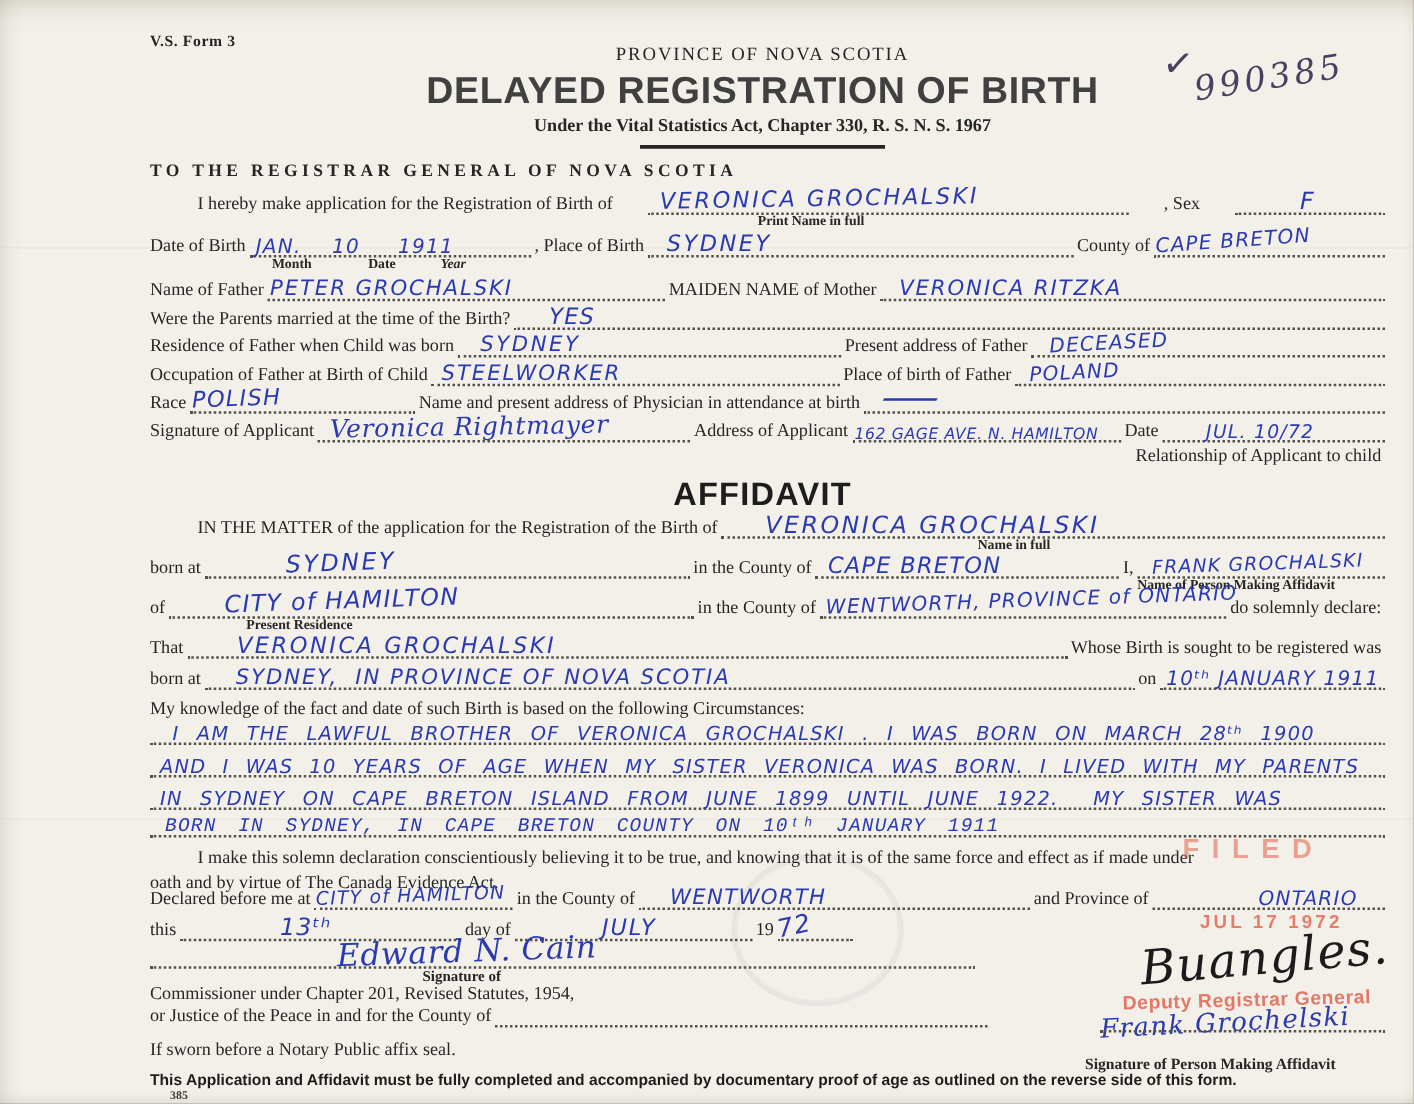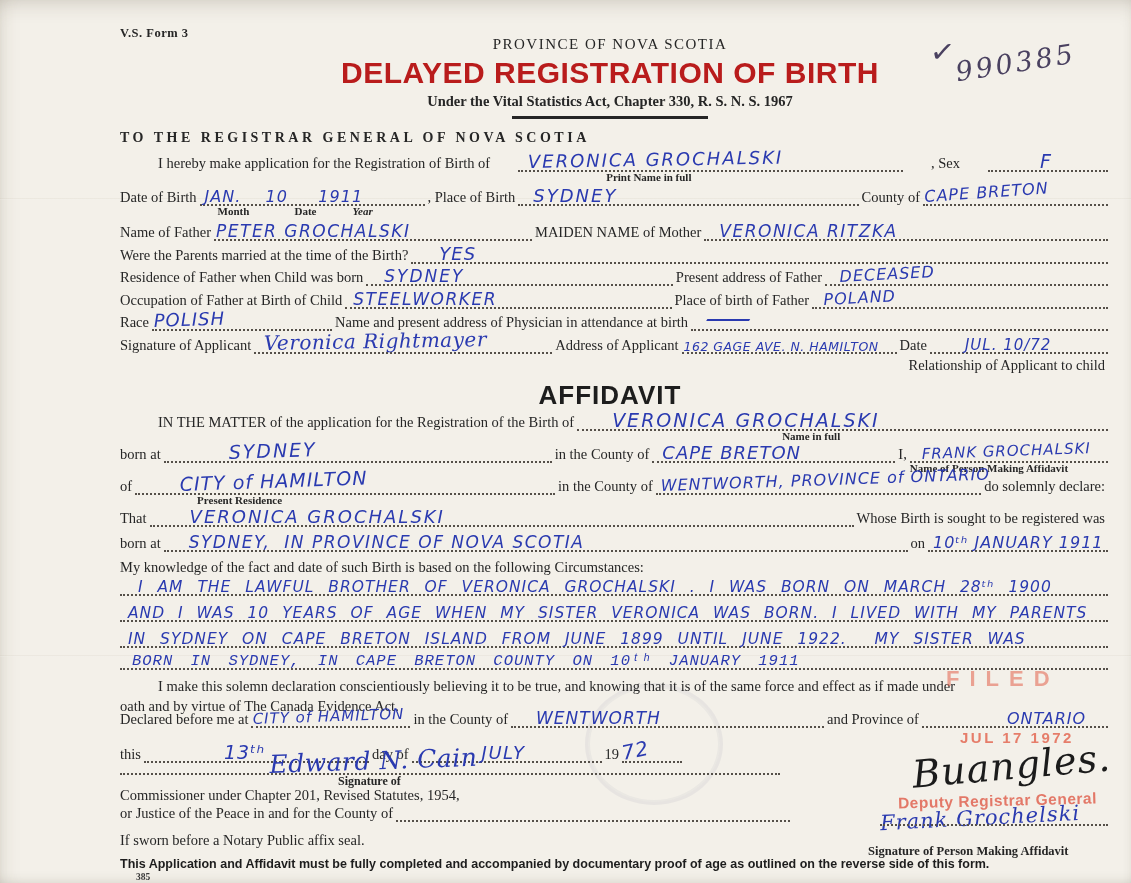--- a/index.html
+++ b/index.html
@@ -17,21 +17,21 @@
   .fill{position:relative;height:16px;border-bottom:2px dotted #555049;}
   .grow{flex:1 1 auto;}
   .hw{position:absolute;bottom:-1px;left:8px;line-height:1;white-space:pre;
       font-family:"DejaVu Sans",sans-serif;font-style:italic;font-weight:500;
       color:#2a3ab0;font-size:16px;letter-spacing:1px;transform-origin:left bottom;}
   .cur{font-family:"DejaVu Serif",serif;font-weight:400;letter-spacing:.5px;}
   .sub{position:absolute;top:calc(100% + 2px);left:0;line-height:1;white-space:nowrap;
        font-family:"Liberation Serif",serif;font-weight:bold;font-size:11px;color:#262626;}
   .hdr{position:absolute;left:300px;top:36px;width:620px;text-align:center;}
   .province{font-weight:normal;font-size:15px;letter-spacing:1.5px;}
-  .title{font-family:"Liberation Sans",sans-serif;font-weight:bold;font-size:30px;letter-spacing:.5px;line-height:1.15;margin-top:3px;color:#b91c1c;}
+  .title{font-family:"Liberation Sans",sans-serif;font-weight:bold;font-size:30px;letter-spacing:.5px;line-height:1.15;margin-top:3px;color:#404040;}
   .subtitle{font-weight:bold;font-size:14.5px;margin-top:2px;}
   .rule{width:196px;height:3px;background:#252525;margin:6px auto 0;}
   .formno{position:absolute;left:120px;top:26px;font-weight:bold;font-size:12.5px;letter-spacing:.5px;}
   .regnum{position:absolute;left:955px;top:47px;transform:rotate(-9deg);
       font-family:"DejaVu Serif",serif;font-style:italic;font-size:27px;color:#4a4160;letter-spacing:3px;}
   .check{position:absolute;left:930px;top:34px;font-size:30px;color:#4a4160;transform:rotate(6deg);font-family:"DejaVu Sans",sans-serif;}
   .addressee{position:absolute;left:120px;top:130px;font-weight:600;font-size:14px;letter-spacing:3.5px;}
   .affTitle{position:absolute;left:350px;top:380px;width:520px;text-align:center;
       font-family:"Liberation Sans",sans-serif;font-weight:bold;font-size:26px;letter-spacing:1px;color:#1d1d1d;}
   .par{position:absolute;font-size:14.5px;line-height:1;white-space:nowrap;}
@@ -257,21 +257,21 @@
       <span class="hw" style="left:25px;font-size:17px;letter-spacing:1px;">WENTWORTH</span>
     </span>
     <span class="lbl after">and Province of</span>
     <span class="fill grow">
       <span class="hw" style="left:85px;font-size:16px;letter-spacing:1px;">ONTARIO</span>
     </span>
   </div>
 
   <div class="r" style="left:120px;top:735px;width:665px;">
     <span class="lbl">this</span>
-    <span class="fill" style="width:225px;margin-top:10px;">
+    <span class="fill" style="width:225px;">
       <span class="hw" style="left:80px;font-size:19px;">13ᵗʰ</span>
     </span>
     <span class="lbl after">day of</span>
     <span class="fill" style="width:190px;">
       <span class="hw" style="left:70px;font-size:18px;letter-spacing:1.5px;">JULY</span>
     </span>
     <span class="lbl after">19</span>
     <span class="fill" style="width:60px;">
       <span class="hw" style="left:2px;bottom:-2px;font-size:20px;transform:rotate(-12deg);">72</span>
     </span>

